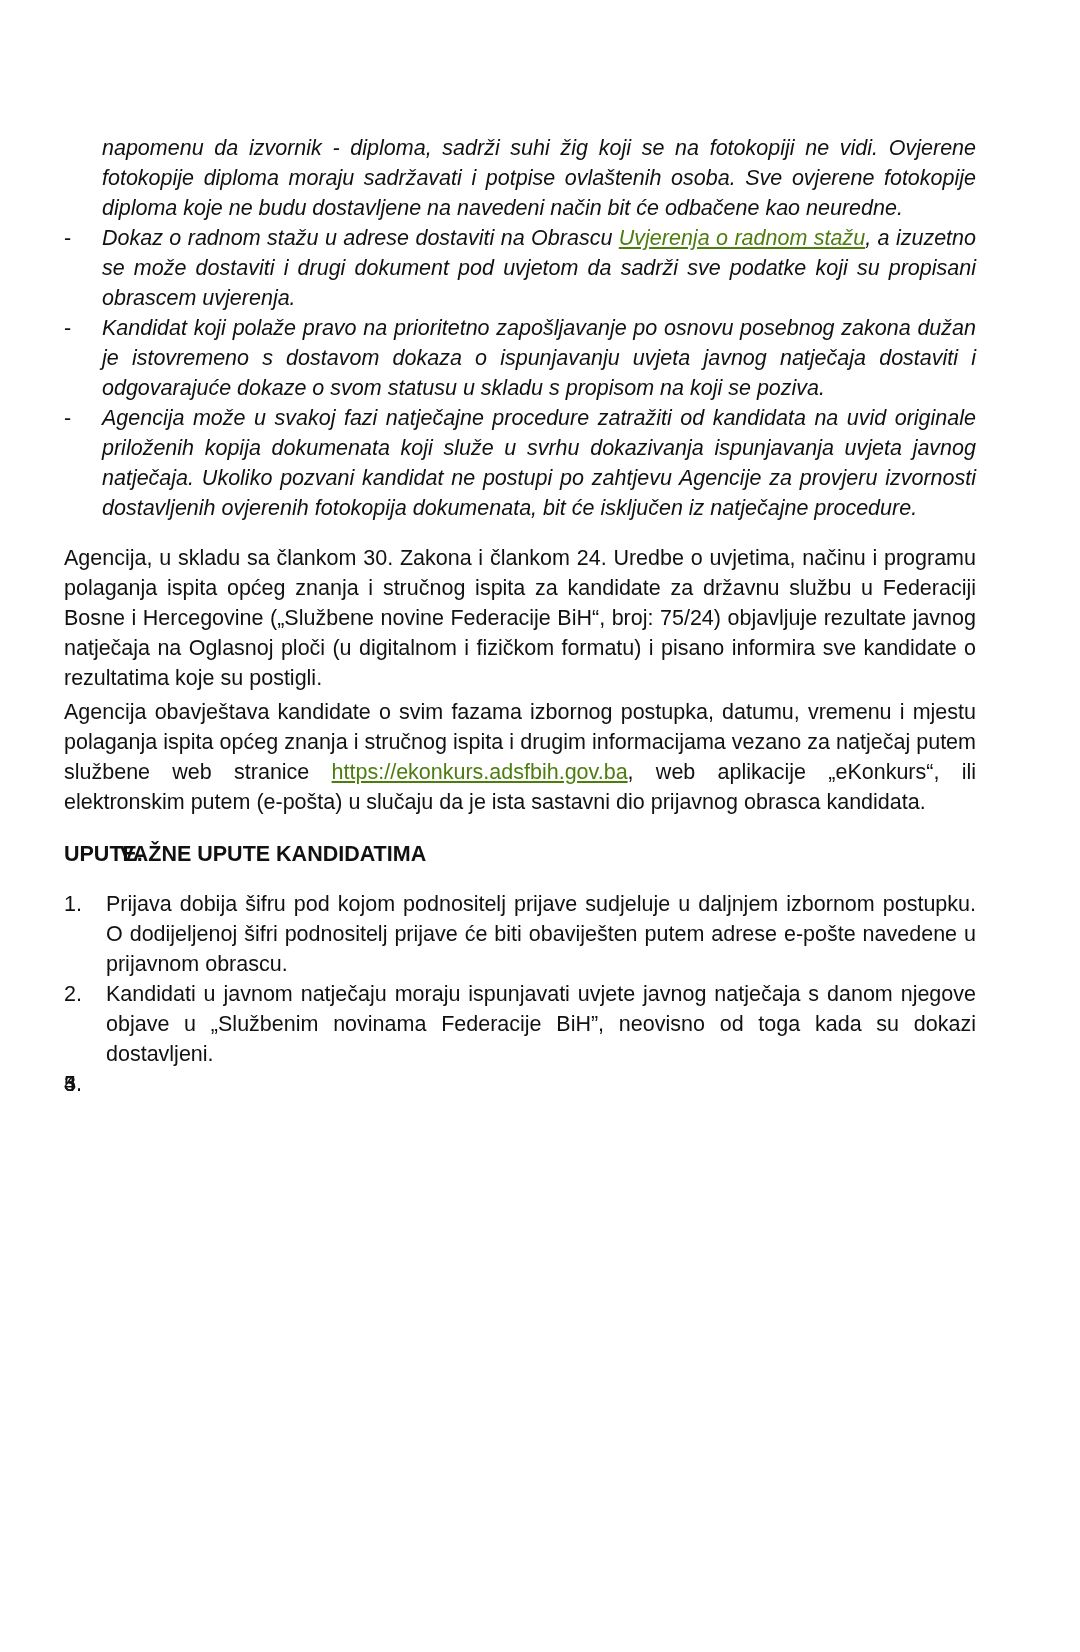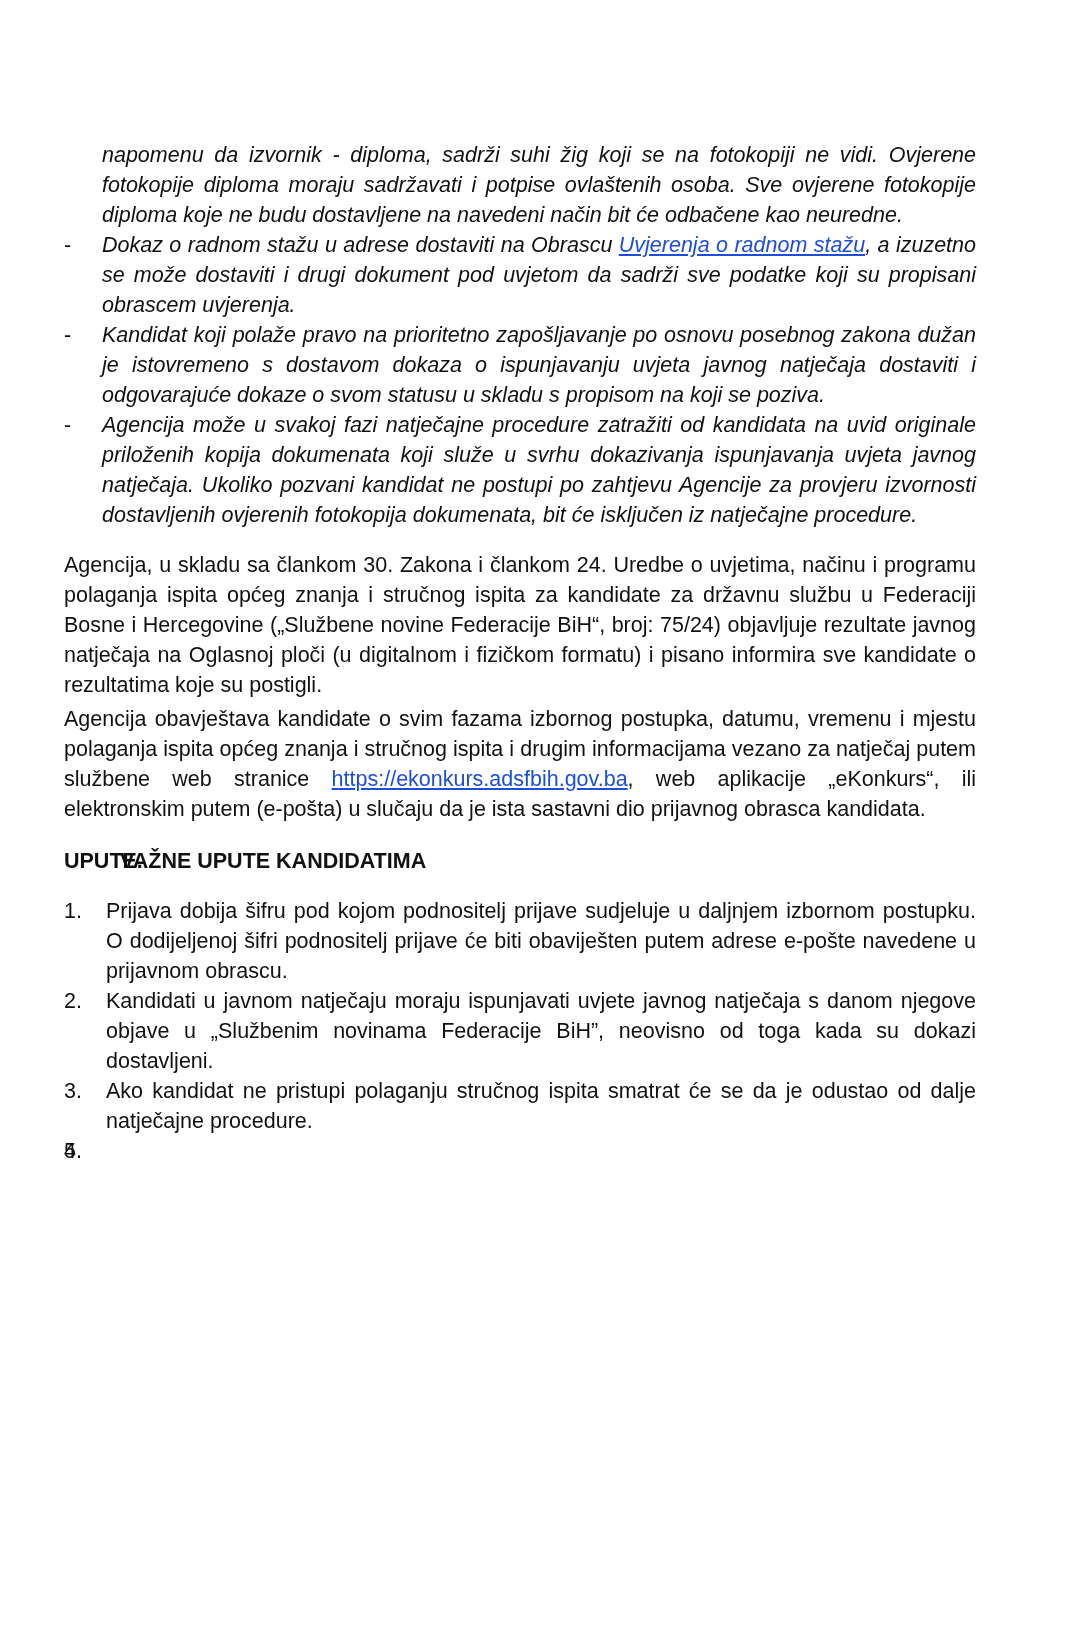--- a/index.html
+++ b/index.html
@@ -11,21 +11,21 @@
       width: 1080px;
       height: 1652px;
       position: relative;
       overflow: hidden;
       font-family: "Liberation Sans", sans-serif;
       color: #111111;
     }
     .page {
       position: absolute;
       left: 64px;
-      top: 140px;
+      top: 133px;
       width: 912px;
     }
     .line-text {
       font-size: 21.5px;
       line-height: 30px;
       text-align: justify;
     }
     .italic { font-style: italic; }
     .dash-list, .num-list {
       margin: 0;
@@ -45,21 +45,21 @@
     }
     .num-marker {
       position: absolute;
       left: 0;
       top: 0;
     }
     .continuation {
       padding-left: 38px;
     }
     a.doc-link {
-      color: #1d4ed8;
+      color: #4d7c0f;
       text-decoration: underline;
     }
     .section-heading {
       font-weight: bold;
       font-size: 21.5px;
       line-height: 30px;
       margin: 0;
     }
     .section-heading .roman {
       display: inline-block;
@@ -106,21 +106,20 @@
     <li class="num-item">
       <span class="num-marker">1.</span>
       <span>Prijava dobija šifru pod kojom podnositelj prijave sudjeluje u daljnjem izbornom postupku. O dodijeljenoj šifri podnositelj prijave će biti obaviješten putem adrese e-pošte navedene u prijavnom obrascu.</span>
     </li>
     <li class="num-item">
       <span class="num-marker">2.</span>
       <span>Kandidati u javnom natječaju moraju ispunjavati uvjete javnog natječaja s danom njegove objave u „Službenim novinama Federacije BiH”, neovisno od toga kada su dokazi dostavljeni.</span>
     </li>
     <li class="num-item">
       <span class="num-marker">3.</span>
-      <span>Ako kandidat ne pristupi polaganju stručnog ispita smatrat će se da je odustao od dalje natječajne procedure.</span>
     </li>
     <li class="num-item">
       <span class="num-marker">4.</span>
     </li>
     <li class="num-item">
       <span class="num-marker">5.</span>
     </li>
   </ol>
 
 </div>

